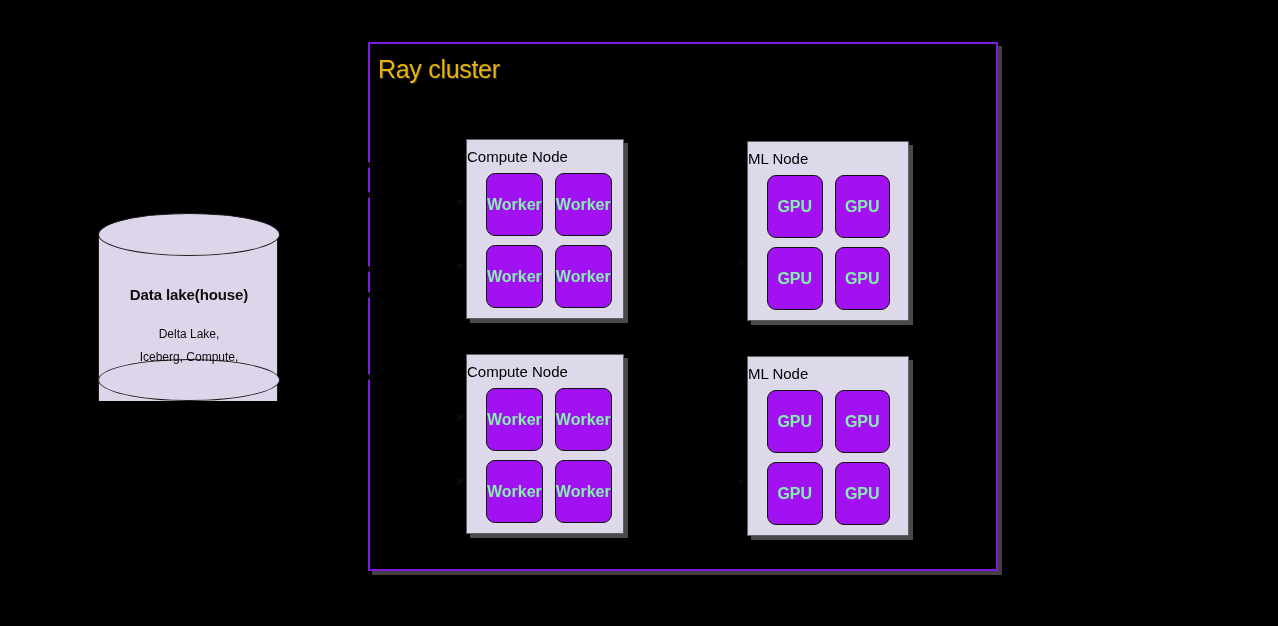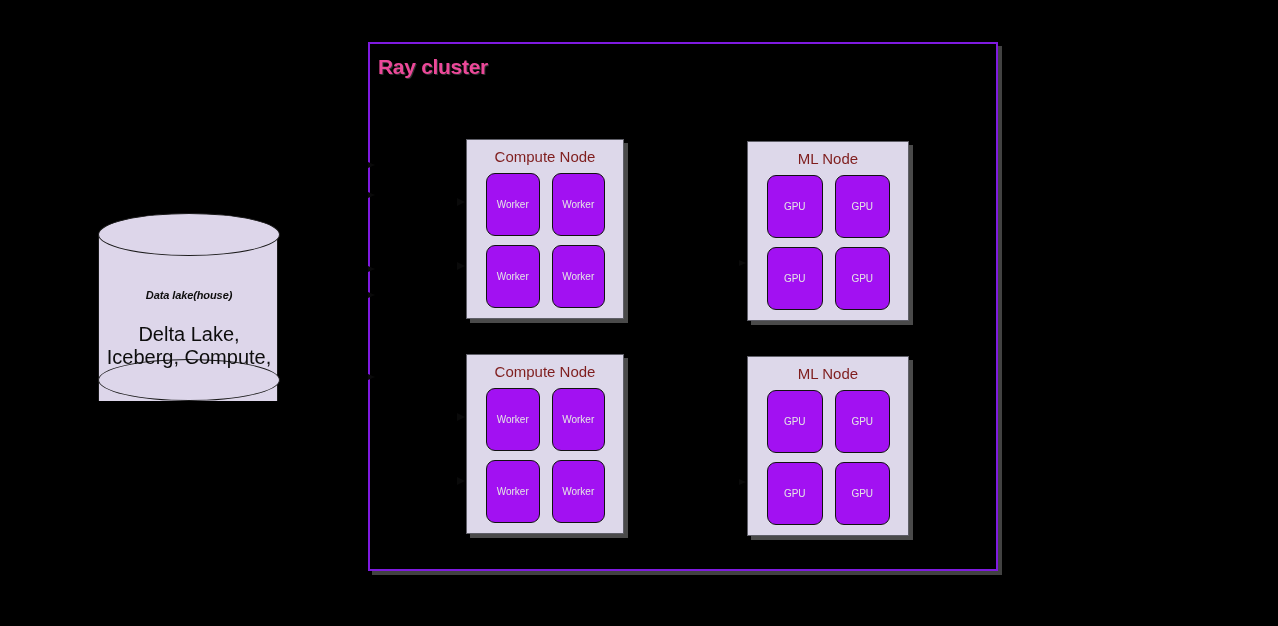--- a/index.html
+++ b/index.html
@@ -60,72 +60,71 @@
   .cyl-text {
     position: absolute;
     left: 0;
     top: 72px;
     width: 182px;
     text-align: center;
     color: #0d0d0d;
     z-index: 4;
   }
   .cyl-title {
-    font-size: 11px;
+    font-size: 15px;
     font-weight: bold;
     line-height: 20px;
     letter-spacing: -0.1px;
-    font-style: italic;
   }
   .cyl-sub {
     margin-top: 18px;
-    font-size: 20px;
+    font-size: 12px;
     line-height: 23px;
   }
 
   
   .cluster {
     position: absolute;
     left: 368px;
     top: 42px;
     width: 630px;
     height: 529px;
     border: 2.5px solid #7f1ae0;
     box-sizing: border-box;
     background: transparent;
     box-shadow: 4px 4px 0 0 rgba(120,120,120,0.55);
   }
   .cluster-title {
     position: absolute;
     left: 8px;
     top: 11px;
-    font-size: 21px;
-    font-weight: bold;
-    color: #ec4899;
+    font-size: 25px;
+    font-weight: normal;
+    color: #eab308;
     letter-spacing: -0.3px;
     text-shadow: 1px 1px 0 rgba(90,90,90,0.55);
     white-space: nowrap;
   }
 
   
   .node {
     position: absolute;
     background: #ddd8ea;
     border: 1.3px solid #5f5f68;
     box-sizing: border-box;
     box-shadow: 4px 4px 0 0 rgba(120,120,120,0.62);
   }
   .node-title {
     position: absolute;
     left: 0;
     right: 0;
     top: 8px;
-    text-align: center;
+    text-align: left;
     font-size: 15px;
-    color: #7f1d1d;
+    color: #000000;
     white-space: nowrap;
   }
   .unit-grid {
     position: absolute;
     left: 0;
     right: 0;
     top: 33px;
     bottom: 10px;
     display: grid;
     grid-template-columns: 1fr 1fr;
@@ -135,23 +134,24 @@
     padding: 0 18px 0 19px;
     box-sizing: border-box;
   }
   .unit {
     background: #a211f2;
     border: 1.3px solid #111111;
     border-radius: 9px;
     display: flex;
     align-items: center;
     justify-content: center;
-    color: #e5e5e5;
-    font-size: 10px;
-    box-sizing: border-box;
+    color: #86efac;
+    font-size: 16px;
+    box-sizing: border-box;
+    font-weight: bold;
   }
 
   
   #node-compute-1 { left: 96px; top: 95px;  width: 158px; height: 180px; }
   #node-ml-1      { left: 377px; top: 97px;  width: 162px; height: 180px; }
   #node-compute-2 { left: 96px; top: 310px; width: 158px; height: 180px; }
   #node-ml-2      { left: 377px; top: 312px; width: 162px; height: 180px; }
 
   
   .arrow {

